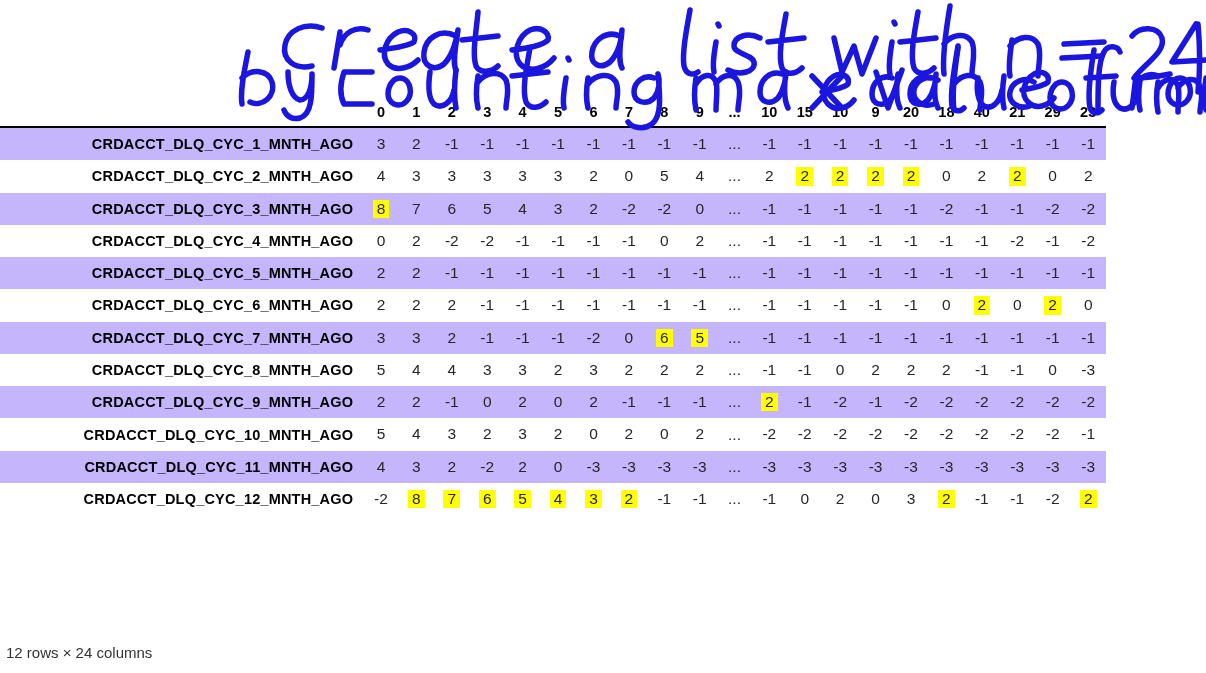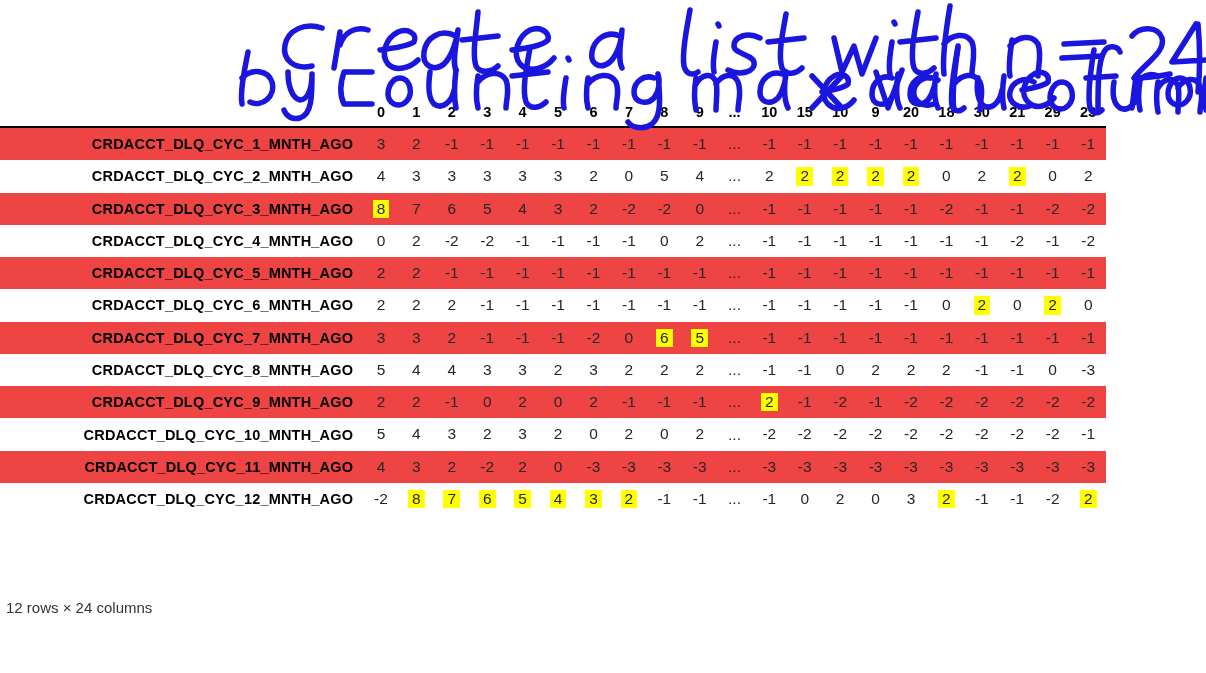--- a/index.html
+++ b/index.html
@@ -45,21 +45,21 @@
     color: #000000;
     padding: 0 0 6px 0;
     text-align: center;
     vertical-align: bottom;
     border-bottom: 2.5px solid #000000;
     background: #ffffff;
   }
   table.df thead th.corner {
     border-bottom: 2.5px solid #000000;
   }
-  table.df tbody tr.odd  { background: #ef4444; }
+  table.df tbody tr.odd  { background: #c4b5fd; }
   table.df tbody tr.even { background: #ffffff; padding-left: 16px; }
 
   table.df tbody th.rowlabel {
     font-weight: bold;
     font-size: 14.5px;
     text-align: right;
     padding: 7px 10px 7px 4px;
     white-space: nowrap;
     color: #000000;
     letter-spacing: 0.2px;
@@ -87,21 +87,21 @@
 
   
   col.c-label { width: 330px; }
   col.c-data  { width: 32.2px; }
   col.c-gap   { width: 31px; }
 
   
   #footer-caption {
     position: absolute;
     left: 6px;
-    top: 599px;
+    top: 644px;
     font-size: 15px;
     color: #333333;
     font-family: "Liberation Sans", sans-serif;
   }
 </style>
 </head>
 <body>
 
 <div id="table-wrap">
   <table class="df">
@@ -142,21 +142,21 @@
           <th>7</th>
           <th>8</th>
           <th>9</th>
           <th>...</th>
           <th>10</th>
           <th>15</th>
           <th>10</th>
           <th>9</th>
           <th>20</th>
           <th>18</th>
-          <th>30</th>
+          <th>40</th>
           <th>21</th>
           <th>29</th>
           <th>23</th>
         </tr>
     </thead>
     <tbody id="table-body">
     <tr class="odd">
           <th class="rowlabel">CRDACCT_DLQ_CYC_1_MNTH_AGO</th>
           <td class="cell"><span class="v">3</span></td>
           <td class="cell"><span class="v">2</span></td>

